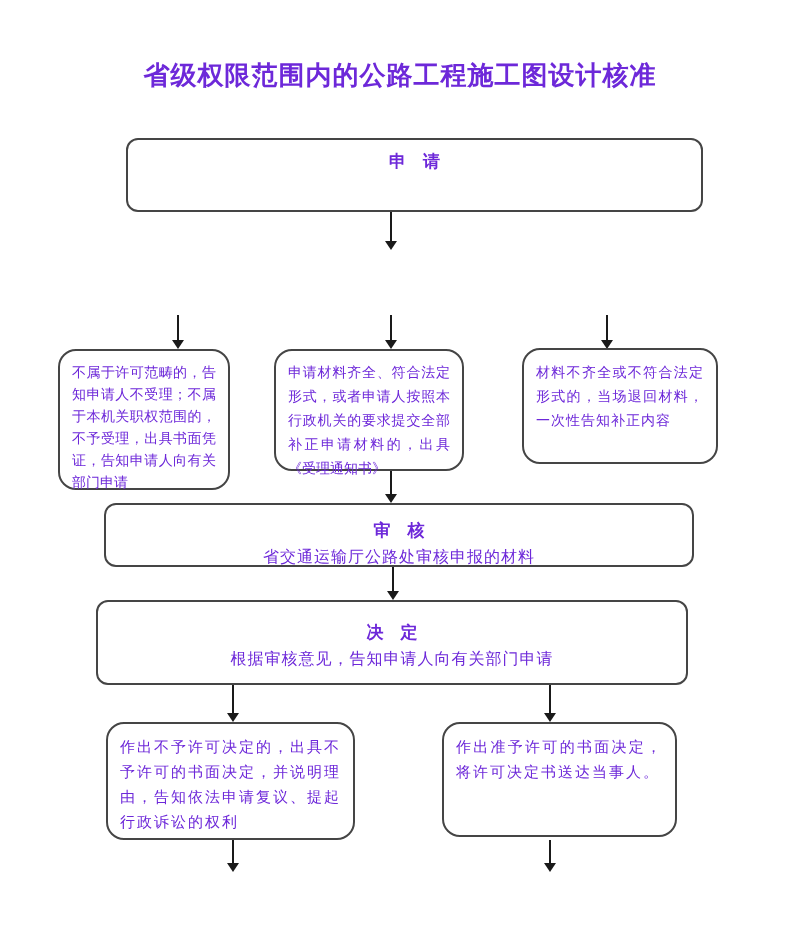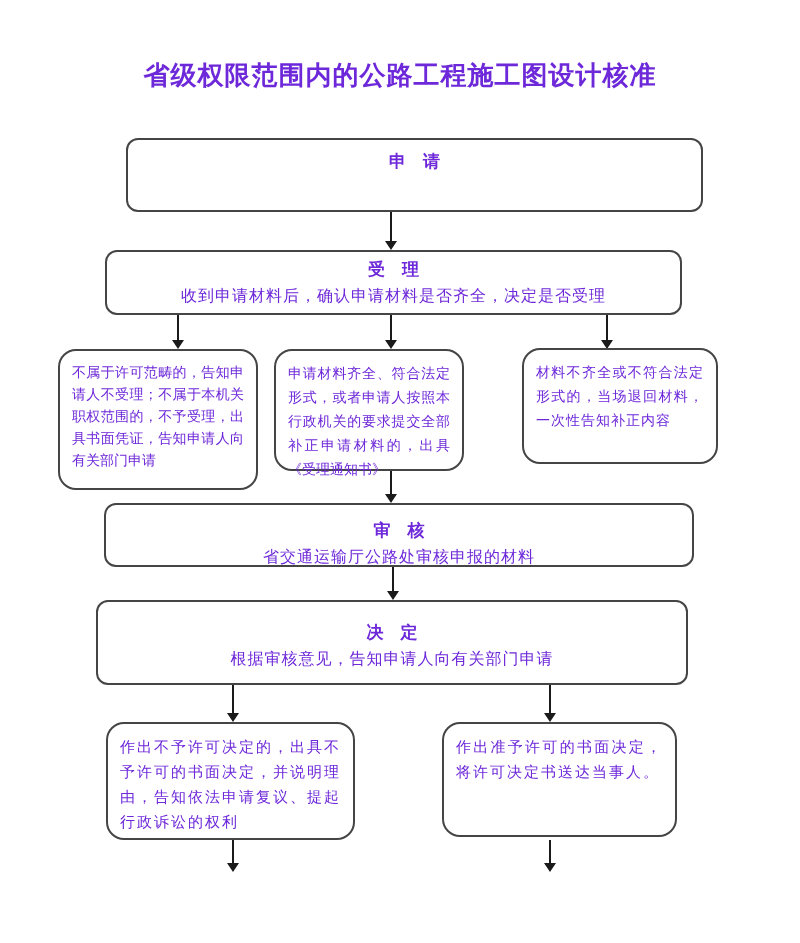--- a/index.html
+++ b/index.html
@@ -94,41 +94,37 @@
 
   <div class="node main" style="left:105px;top:138px;width:577px;height:74px;padding-top:9px;margin-left:21px;">
     <div class="heading">申　请</div>
   </div>
 
   <div class="arrow" style="left:391px;top:212px;height:38px;">
       <i class="shaft"></i>
       <i class="head"></i>
     </div>
 
-  <div class="node main" style="left:105px;top:250px;width:577px;height:65px;padding-top:5px;">
-    <div class="heading">受　理</div>
-    <div class="body">收到申请材料后，确认申请材料是否齐全，决定是否受理</div>
-  </div>
 
   <div class="arrow" style="left:178px;top:315px;height:34px;">
       <i class="shaft"></i>
       <i class="head"></i>
     </div>
   <div class="arrow" style="left:391px;top:315px;height:34px;">
       <i class="shaft"></i>
       <i class="head"></i>
     </div>
   <div class="arrow" style="left:607px;top:315px;height:34px;">
       <i class="shaft"></i>
       <i class="head"></i>
     </div>
 
-  <div class="node branch" style="left:58px;top:349px;width:200px;height:141px;line-height:22px;">不属于许可范畴的，告知申请人不受理；不属于本机关职权范围的，不予受理，出具书面凭证，告知申请人向有关部门申请</div>
+  <div class="node branch" style="left:58px;top:349px;width:172px;height:141px;line-height:22px;">不属于许可范畴的，告知申请人不受理；不属于本机关职权范围的，不予受理，出具书面凭证，告知申请人向有关部门申请</div>
 
-  <div class="node branch" style="left:274px;top:349px;width:190px;height:122px;line-height:24px;">申请材料齐全、符合法定形式，或者申请人按照本行政机关的要求提交全部补正申请材料的，出具《受理通知书》</div>
+  <div class="node branch" style="left:274px;top:349px;width:190px;height:122px;line-height:24px;font-family:Liberation Serif, serif;">申请材料齐全、符合法定形式，或者申请人按照本行政机关的要求提交全部补正申请材料的，出具《受理通知书》</div>
 
   <div class="node branch" style="left:522px;top:348px;width:196px;height:116px;line-height:24px;letter-spacing:1px;">材料不齐全或不符合法定形式的，当场退回材料，一次性告知补正内容</div>
 
   <div class="arrow" style="left:391px;top:471px;height:32px;">
       <i class="shaft"></i>
       <i class="head"></i>
     </div>
 
   <div class="node main" style="left:104px;top:503px;width:590px;height:64px;padding-top:13px;">
     <div class="heading">审　核</div>

